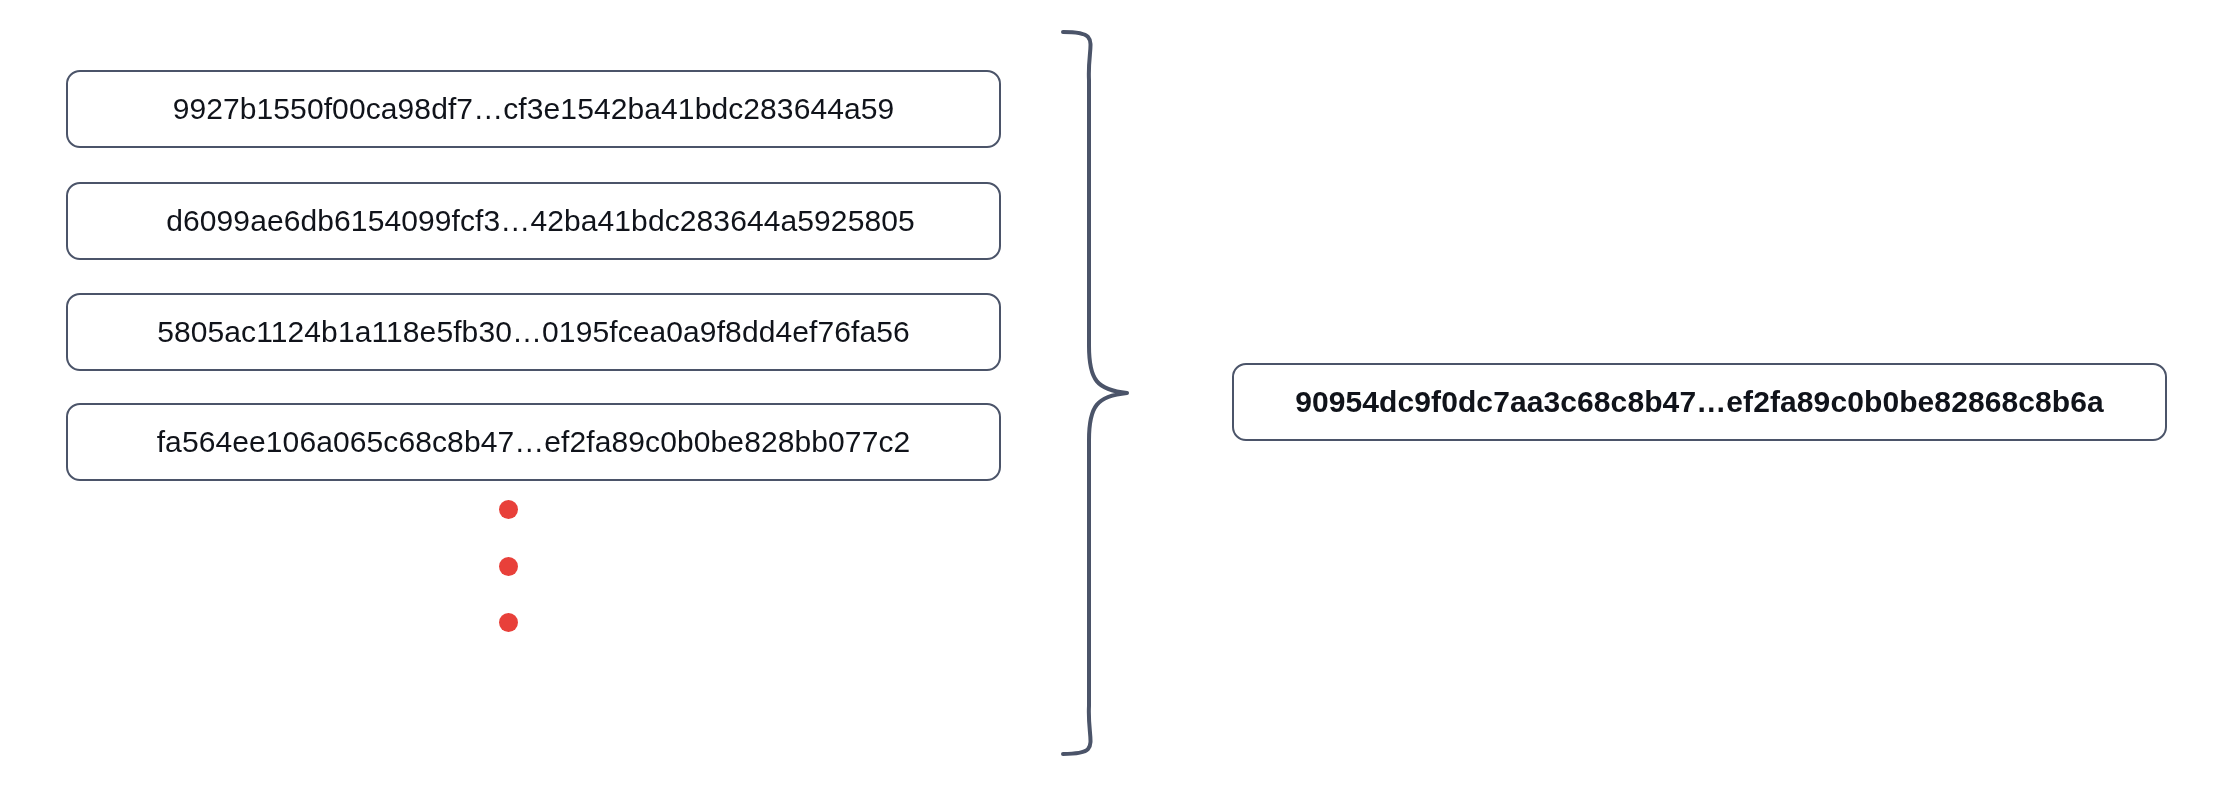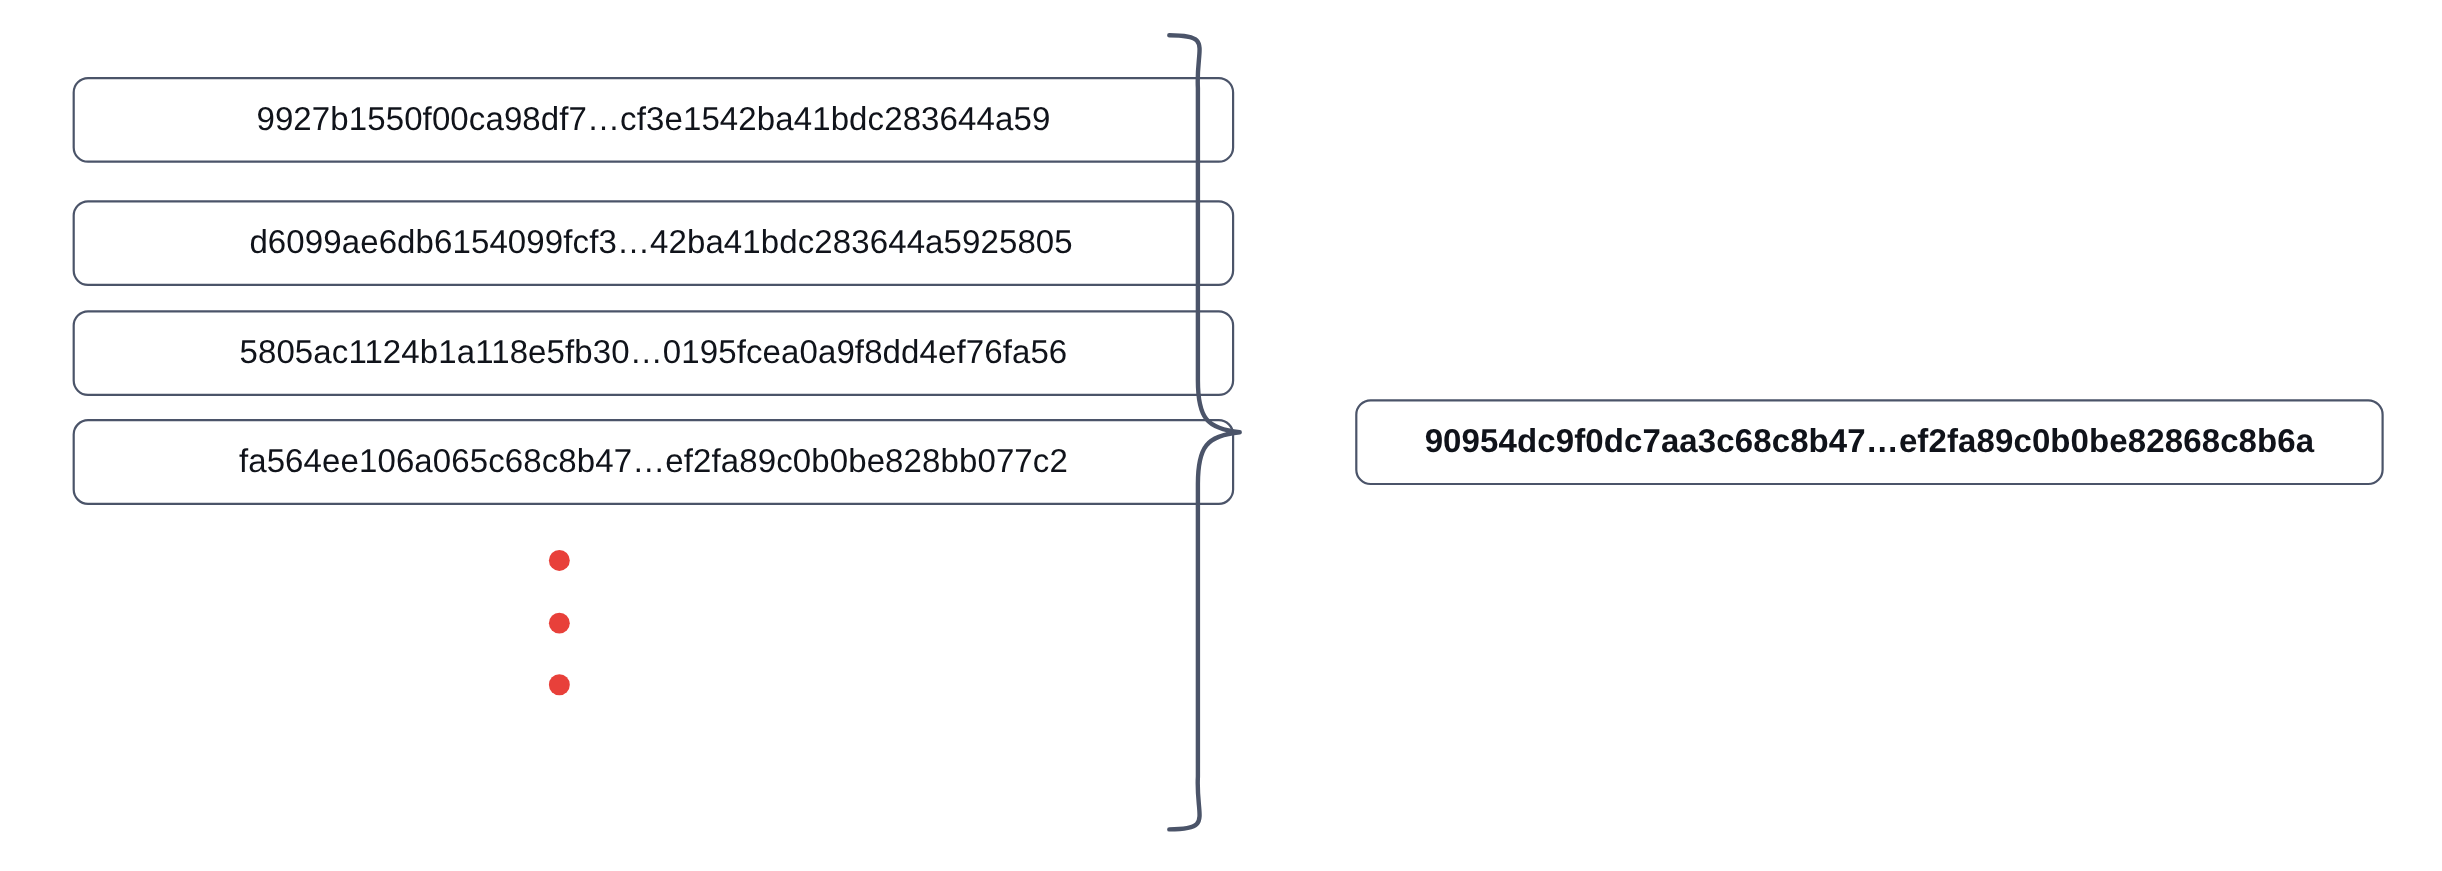--- a/index.html
+++ b/index.html
@@ -32,28 +32,28 @@
     border: 2.4px solid #4b5469;
     border-radius: 14px;
     color: #10131a;
     font-size: 30px;
     letter-spacing: 0.1px;
     white-space: nowrap;
   }
 
   .left-box {
     left: 66px;
-    width: 1056px;
+    width: 935px;
     height: 78px;
   }
 
   .left-box-1 { top: 70px; }
   .left-box-2 { top: 182px; padding-left: 14px; }
-  .left-box-3 { top: 282px; }
-  .left-box-4 { top: 381px; }
+  .left-box-3 { top: 293px; }
+  .left-box-4 { top: 403px; }
   .left-box-5 { top: 649px; }
 
   
   .ellipsis-dots {
     position: absolute;
     left: 493px;
     top: 500px;
     width: 30px;
     height: 132px;
     display: flex;

